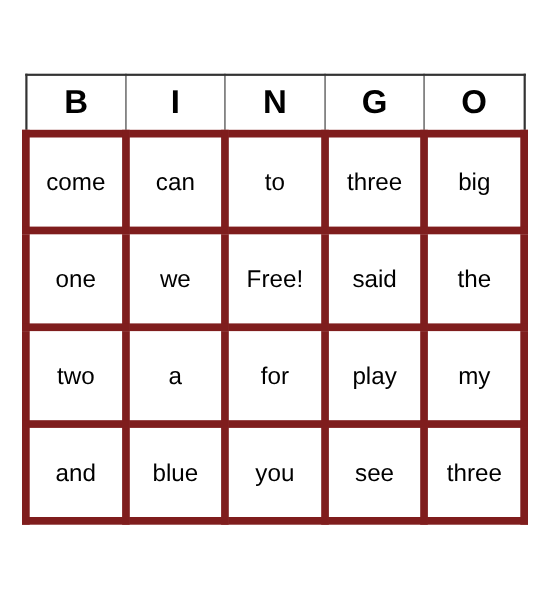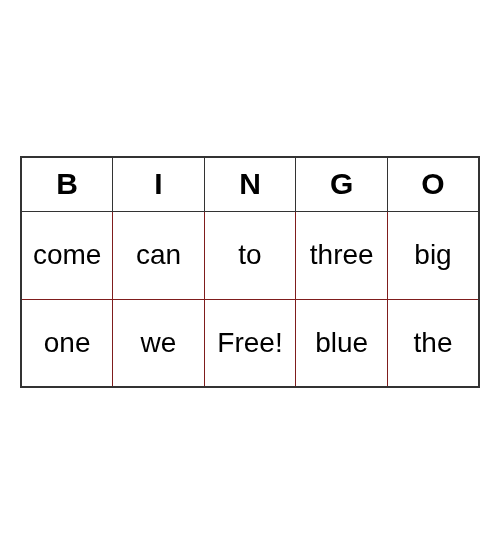--- a/index.html
+++ b/index.html
@@ -15,24 +15,24 @@
       justify-content: center;
       background: #fff;
       font-family: Arial, sans-serif;
     }
     .bingo-card {
       border: 2px solid #333;
       border-collapse: collapse;
       width: 460px;
     }
     .bingo-card td, .bingo-card th {
-      border: 1px solid #7f1d1d;
+      border: 7px solid #7f1d1d;
       text-align: center;
       vertical-align: middle;
-      font-size: 28px;
+      font-size: 22px;
       width: 92px;
       height: 88px;
     }
     .bingo-card thead th {
       font-size: 30px;
       font-weight: bold;
       height: 54px;
       border: 1px solid #333;
     }
     .free-cell {
@@ -58,17 +58,31 @@
         <td>come</td>
         <td>can</td>
         <td>to</td>
         <td>three</td>
         <td>big</td>
       </tr>
       <tr>
         <td>one</td>
         <td>we</td>
         <td class="free-cell">Free!</td>
+        <td>said</td>
+        <td>the</td>
+      </tr>
+      <tr>
+        <td>two</td>
+        <td>a</td>
+        <td>for</td>
+        <td>play</td>
+        <td>my</td>
+      </tr>
+      <tr>
+        <td>and</td>
         <td>blue</td>
-        <td>the</td>
+        <td>you</td>
+        <td>see</td>
+        <td>three</td>
       </tr>
     </tbody>
 </table>
 
 </body></html>

